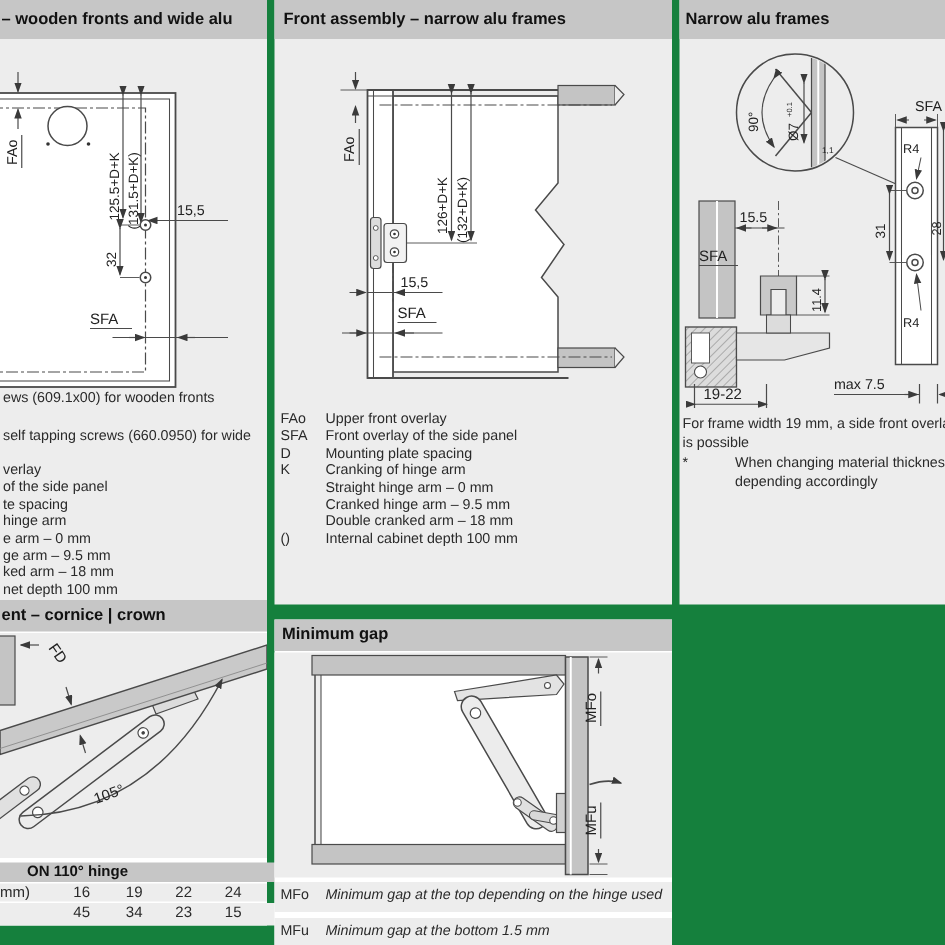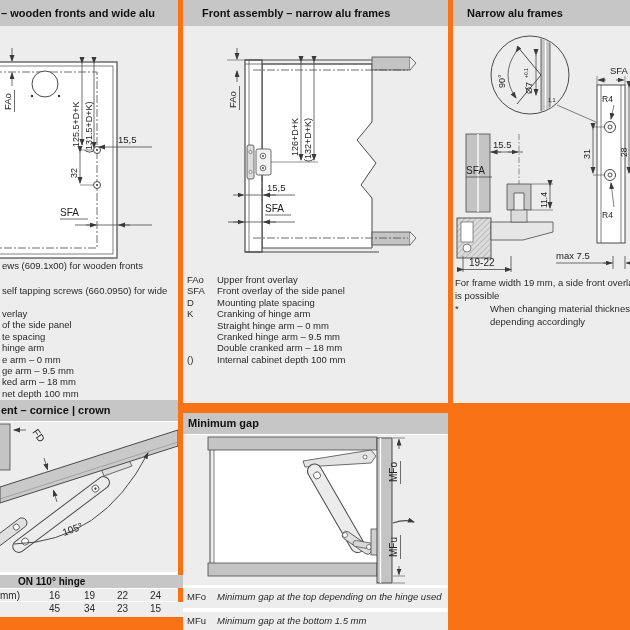--- a/index.html
+++ b/index.html
@@ -1,16 +1,16 @@
 <!DOCTYPE html>
 <html><head>
 <meta charset="utf-8">
 <style>
   html,body{margin:0;padding:0;background:#fff;}
-  #page{position:relative;width:630px;height:630px;background:#f97316;overflow:hidden;
+  #page{position:relative;width:630px;height:630px;background:#15803d;overflow:hidden;
         font-family:"Liberation Sans",sans-serif;color:#222;}
   .p{position:absolute;}
   .panel{background:#ededed;}
   .hdr{position:absolute;left:0;top:0;right:0;height:26px;background:#c6c6c6;
        font-size:11px;font-weight:bold;color:#111;line-height:26px;white-space:nowrap;overflow:hidden;}
   .hdr.small{height:21px;line-height:21px;}
   .txt{position:absolute;font-size:9.5px;line-height:12px;white-space:nowrap;color:#2a2a2a;}
   .legend-row{display:flex;font-size:9.5px;line-height:11.4px;color:#2a2a2a;white-space:nowrap;}
   .legend-key{width:30px;flex:none;}
   .band{position:absolute;background:#c6c6c6;font-size:10px;font-weight:bold;color:#111;
@@ -90,21 +90,21 @@
       <div class="legend-row">te spacing</div>
       <div class="legend-row">hinge arm</div>
       <div class="legend-row">e arm – 0 mm</div>
       <div class="legend-row">ge arm – 9.5 mm</div>
       <div class="legend-row">ked arm – 18 mm</div>
       <div class="legend-row">net depth 100 mm</div>
     </div>
   </div>
 
   <div class="p panel" style="left:183px;top:0;width:265px;height:403px;">
-    <div class="hdr" style="padding-left:19px;">Front assembly – narrow alu frames</div>
+    <div class="hdr" style="padding-left:6px;">Front assembly – narrow alu frames</div>
 
     <svg class="p" style="left:0;top:26px;" width="265" height="244" viewBox="0 0 265 244">
 
       <path d="M79,38 L189,38 L189,96 L174,114 L193,137 L178,159 L189,172 L189,222 L79,222 z" fill="#fff" stroke="#4a4a4a" stroke-width="1"></path>
 
       <rect x="62" y="34" width="17" height="192" fill="#fff" stroke="#4a4a4a" stroke-width="1.2"></rect>
       <line class="ln" x1="66" y1="34" x2="66" y2="226" stroke-width="0.7"></line>
       <line class="ln" x1="62" y1="34" x2="196" y2="34" stroke-width="1.2"></line>
       <line class="ln" x1="62" y1="38" x2="189" y2="38" stroke-width="0.7"></line>
       <line class="ln" x1="62" y1="226" x2="196" y2="226" stroke-width="1.2"></line>
@@ -180,21 +180,21 @@
           <span>Double cranked arm – 18 mm</span>
         </div>
       <div class="legend-row">
           <span class="legend-key">()</span>
           <span>Internal cabinet depth 100 mm</span>
         </div>
     </div>
   </div>
 
   <div class="p panel" style="left:453px;top:0;width:177px;height:403px;">
-    <div class="hdr" style="padding-left:14px;">Narrow alu frames</div>
+    <div class="hdr" style="padding-left:4px;">Narrow alu frames</div>
 
     <svg class="p" style="left:0;top:26px;" width="177" height="250" viewBox="0 0 177 250">
       <clipPath id="c3">
           <circle cx="77" cy="49" r="38"></circle>
         </clipPath>
       <circle cx="77" cy="49" r="39" fill="#ededed" stroke="#4a4a4a" stroke-width="1"></circle>
       <g clip-path="url(#c3)">
         <rect x="88" y="10" width="9" height="78" fill="#c4c4c4" stroke="#4a4a4a" stroke-width="0.8"></rect>
         <line x1="92.5" y1="10" x2="92.5" y2="88" stroke="#fff" stroke-width="1.3"></line>
         <line class="ln" x1="88" y1="49" x2="64" y2="20" stroke-width="1"></line>

